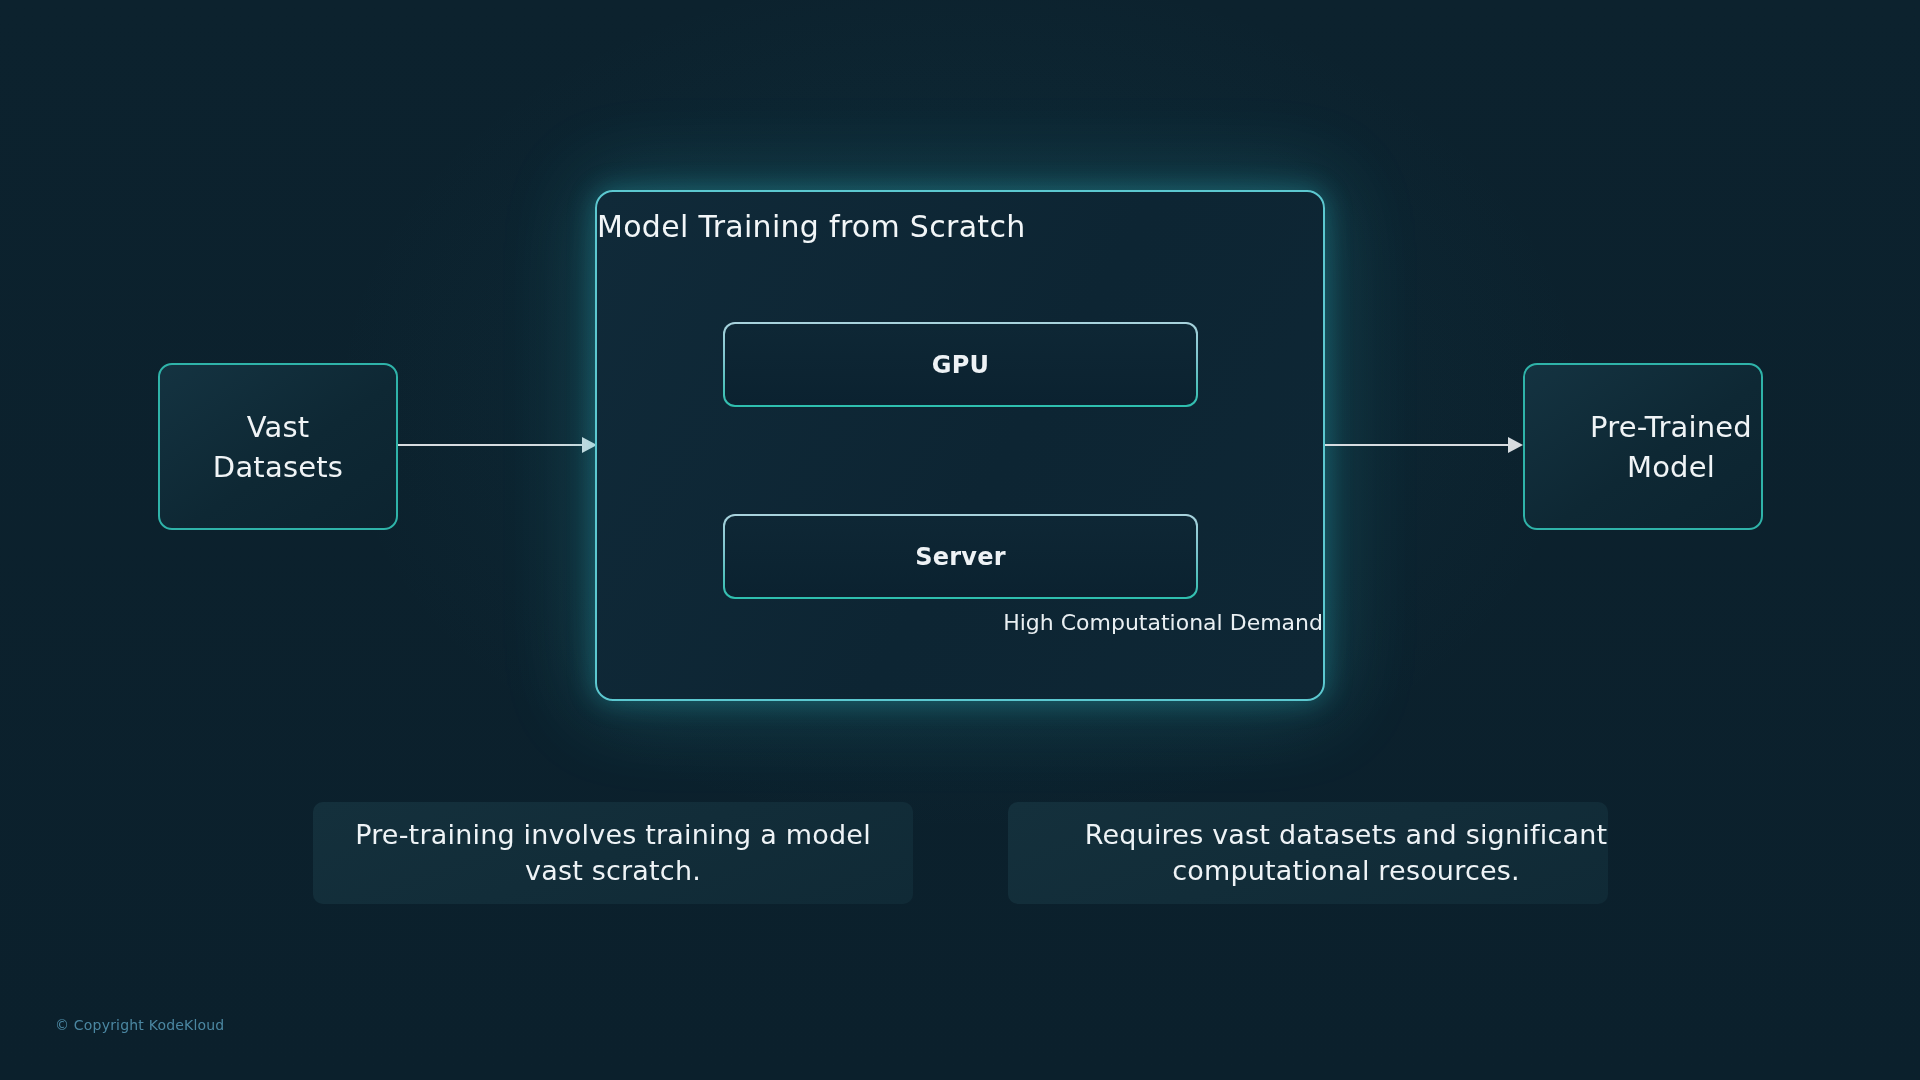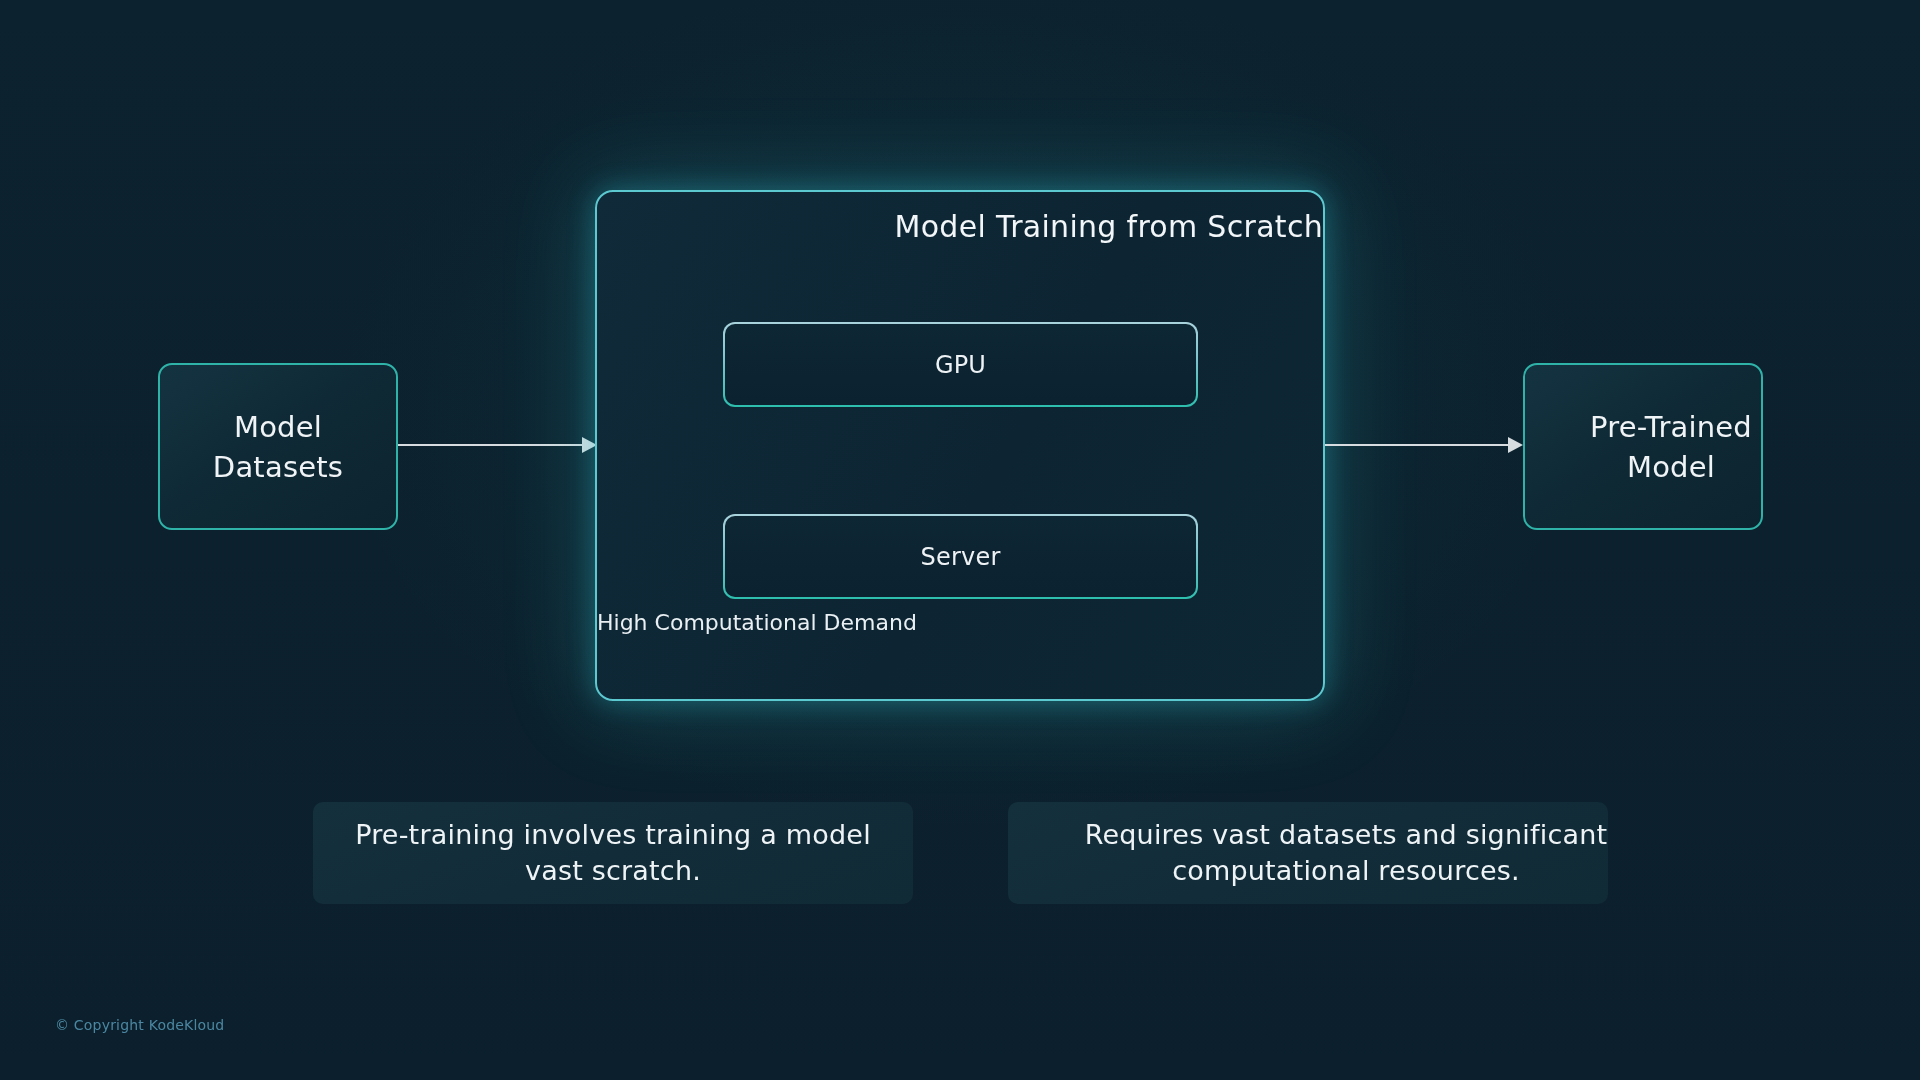--- a/index.html
+++ b/index.html
@@ -71,55 +71,56 @@
     border-radius: 18px;
     background: linear-gradient(120deg, #102a39 0%, #0d2533 55%, #0e2735 100%);
     box-shadow:
       0 0 85px 10px rgba(54,205,215,0.20),
       0 0 26px 2px rgba(54,205,215,0.28);
   }
   .center-title {
     position: absolute;
     top: 16px; left: 0;
     width: 100%;
-    text-align: right;
+    text-align: left;
     font-size: 30px;
     line-height: 38px;
     color: #f2f6f8;
     letter-spacing: 0.3px;
   }
   .chip {
     position: absolute;
     left: 126px;
     width: 475px;
     height: 85px;
     border-radius: 12px;
     padding: 2px;
     background: linear-gradient(180deg, #a9d3dd 0%, #7cc4cd 45%, #2dbfae 100%);
+    font-weight: bold;
   }
   .chip.c0 { top: 130px; }
   .chip.c1 { top: 225px; }
   .chip.c2 { top: 322px; }
   .chip-inner {
     width: 100%;
     height: 100%;
     border-radius: 10px;
     background: linear-gradient(180deg, #0e2735 0%, #0b2230 100%);
     display: flex;
     align-items: center;
     justify-content: center;
     font-size: 24px;
     color: #eef2f5;
     letter-spacing: 0.2px;
   }
   .center-caption {
     position: absolute;
     top: 417px; left: 0;
     width: 100%;
-    text-align: left;
+    text-align: right;
     font-size: 22px;
     line-height: 27px;
     color: #e9eff2;
   }
 
   
   .note {
     position: absolute;
     top: 802px;
     width: 600px;
@@ -150,21 +151,21 @@
     color: #4b87a2;
     letter-spacing: 0.2px;
   }
 </style>
 </head>
 <body>
 
 <div class="stage">
 
   <div class="node left">
-    <div class="label">Model Datasets</div>
+    <div class="label">Vast Datasets</div>
   </div>
 
   <div class="arrow-line a1"></div>
   <div class="arrow-head a1"></div>
 
   <div class="center-box">
     <div class="center-title">Model Training from Scratch</div>
 
     <div class="chip c0">
       <div class="chip-inner">GPU</div>

